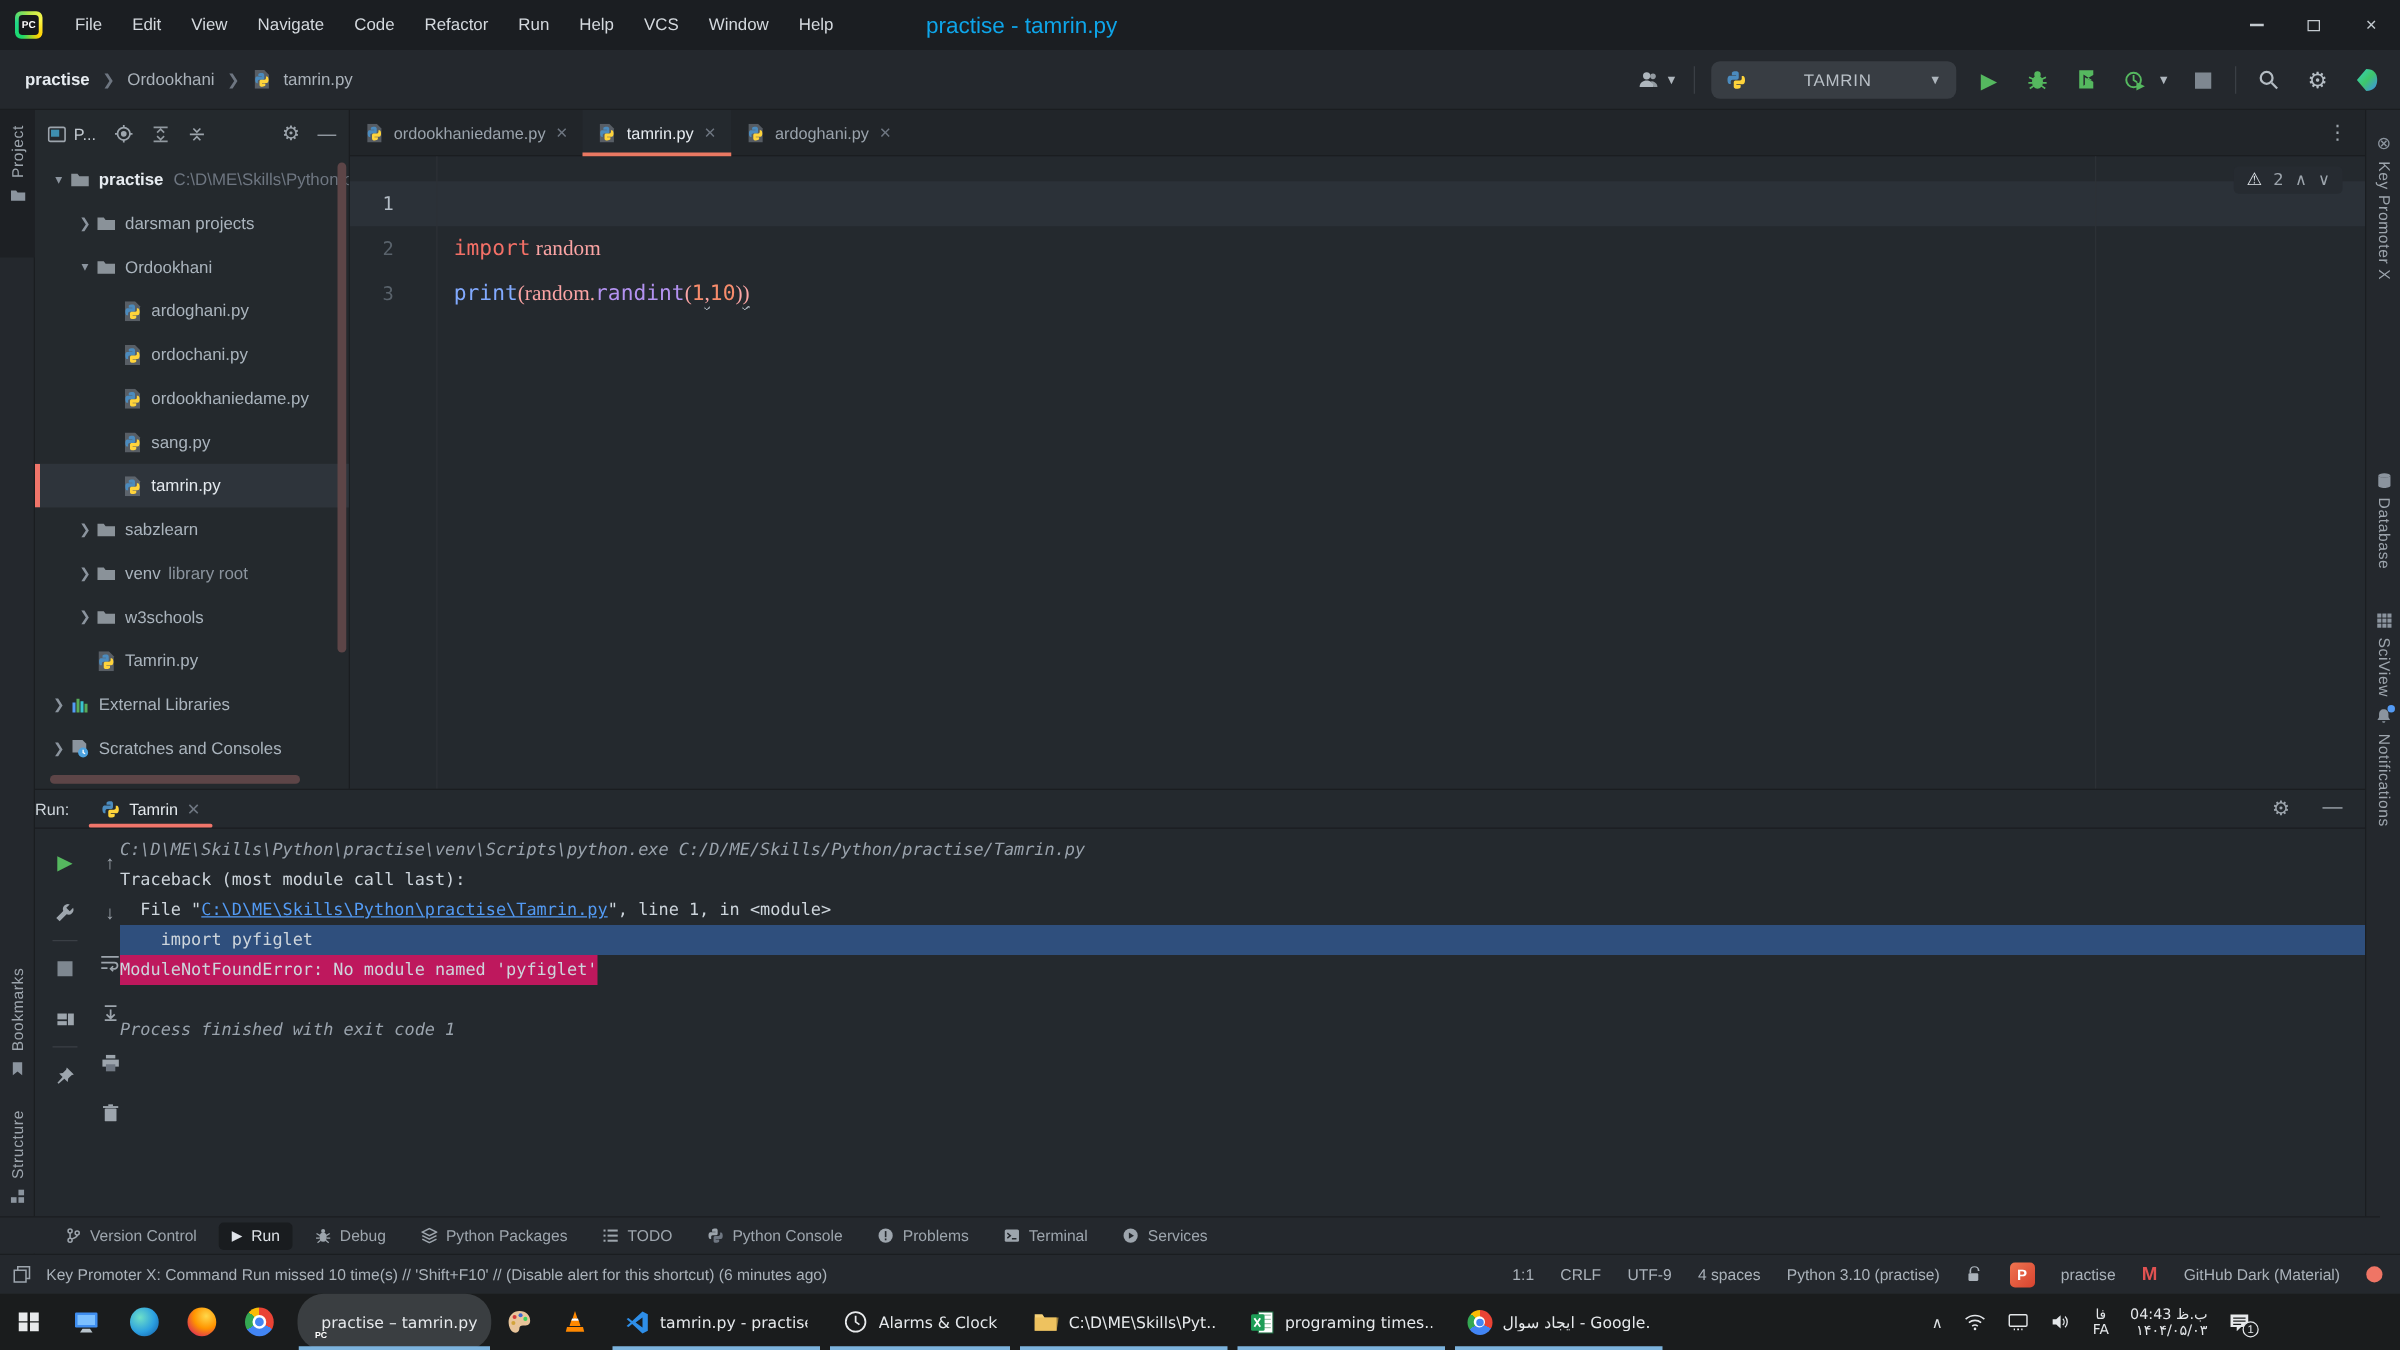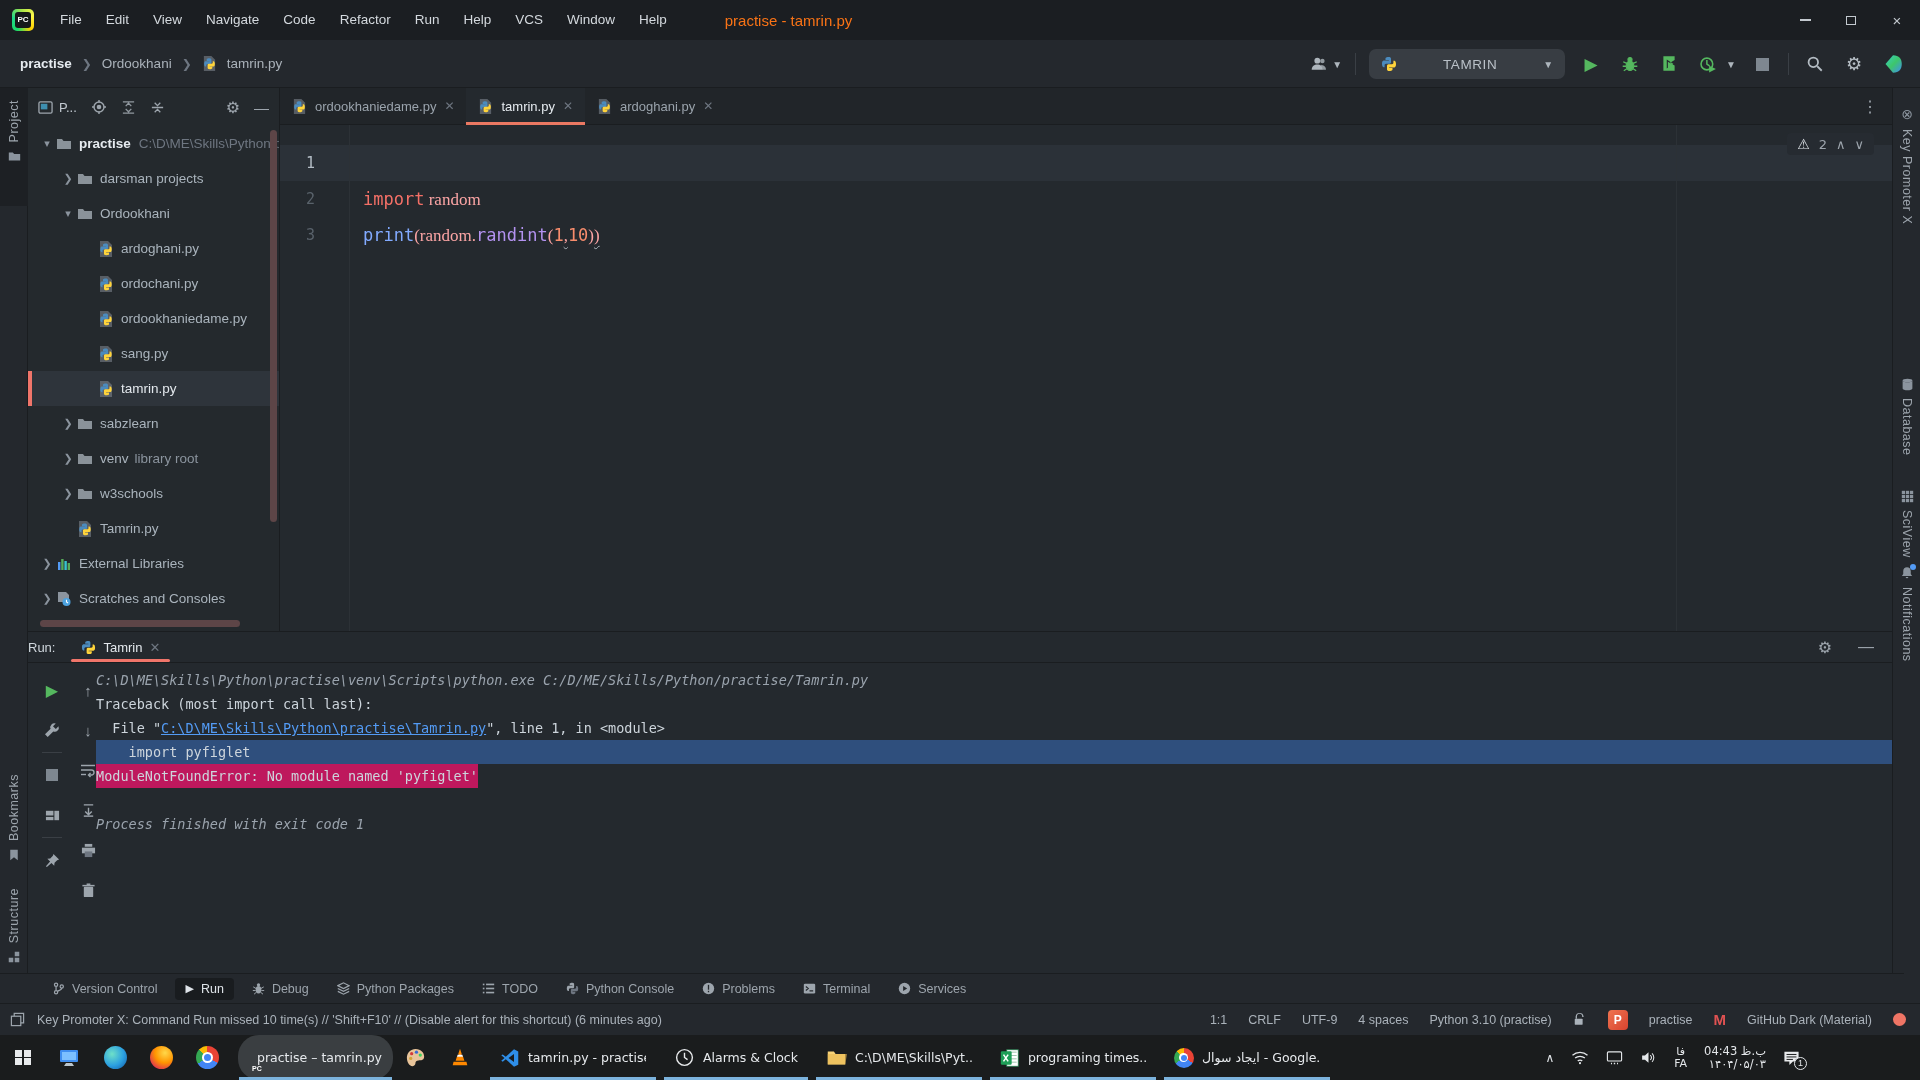--- a/index.html
+++ b/index.html
@@ -10,21 +10,21 @@
 
   
   .titlebar { position:absolute; left:0; top:0; right:0; height:40px; background:#1b1e22;
     display:flex; align-items:center; }
   .pclogo { width:22px; height:22px; margin:0 14px 0 12px; border-radius:5px;
     background:conic-gradient(from 210deg,#1bd96a,#21d789,#a8e34a,#fcf84a,#ffd000,#1bd96a); position:relative; }
   .pclogo i { position:absolute; inset:3px; background:#16181b; border-radius:3px;
     color:#fff; font:bold 8px/16px "Liberation Sans",sans-serif; text-align:center; font-style:normal; }
   .menus { display:flex;text-align:right; }
   .menus span { padding:0 12px; font-size:13.5px; color:#d4d9de; line-height:40px; cursor:default; }
-  .win-title { margin-left:46px; font-size:15px; color:#f97316; }
+  .win-title { margin-left:62px; font-size:18px; color:#0ea5e9; }
   .wincontrols { position:absolute; right:0; top:0; height:40px; display:flex; }
   .wincontrols .wc { width:46px; height:40px; display:flex; align-items:center; justify-content:center; color:#c3c9cf; font-size:15px; }
   .wc .bar { width:11px; height:2px; background:#c3c9cf; }
   .wc .box { width:10px; height:9px; border:1.5px solid #c3c9cf; }
 
   
   .toolbar { position:absolute; left:0; top:40px; right:0; height:48px; background:#24282d;
     border-bottom:1px solid #1a1d20; display:flex; align-items:center; }
   .crumbs { display:flex; align-items:center; margin-left:20px; font-size:13.5px; gap:10px; }
   .crumb-sep { color:#6e7681; font-size:12px; }
@@ -650,21 +650,21 @@
       <span class="it">
           <svg width="15" height="15" viewBox="0 0 16 16" fill="#9da5ad">
             <rect x="3" y="4" width="10" height="11" rx="1"></rect>
             <rect x="1.5" y="2" width="13" height="1.6"></rect>
             <rect x="6" y="0.5" width="4" height="1.6"></rect>
           </svg>
         </span>
     </div>
     <div class="console">
       <span class="con-row con-sys">C:\D\ME\Skills\Python\practise\venv\Scripts\python.exe C:/D/ME/Skills/Python/practise/Tamrin.py</span>
-      <span class="con-row">Traceback (most import call last):</span>
+      <span class="con-row">Traceback (most module call last):</span>
       <span class="con-row"><span>  File "</span><a class="con-link">C:\D\ME\Skills\Python\practise\Tamrin.py</a><span>", line 1, in &lt;module&gt;</span></span>
       <span class="con-row band-full">    import pyfiglet</span>
       <span class="con-row"><span class="band-in">ModuleNotFoundError: No module named 'pyfiglet'</span></span>
       <span class="con-row"></span>
       <span class="con-row con-sys">Process finished with exit code 1</span>
     </div>
   </div>
 
   <div class="twbar">
     <div class="twitem">

